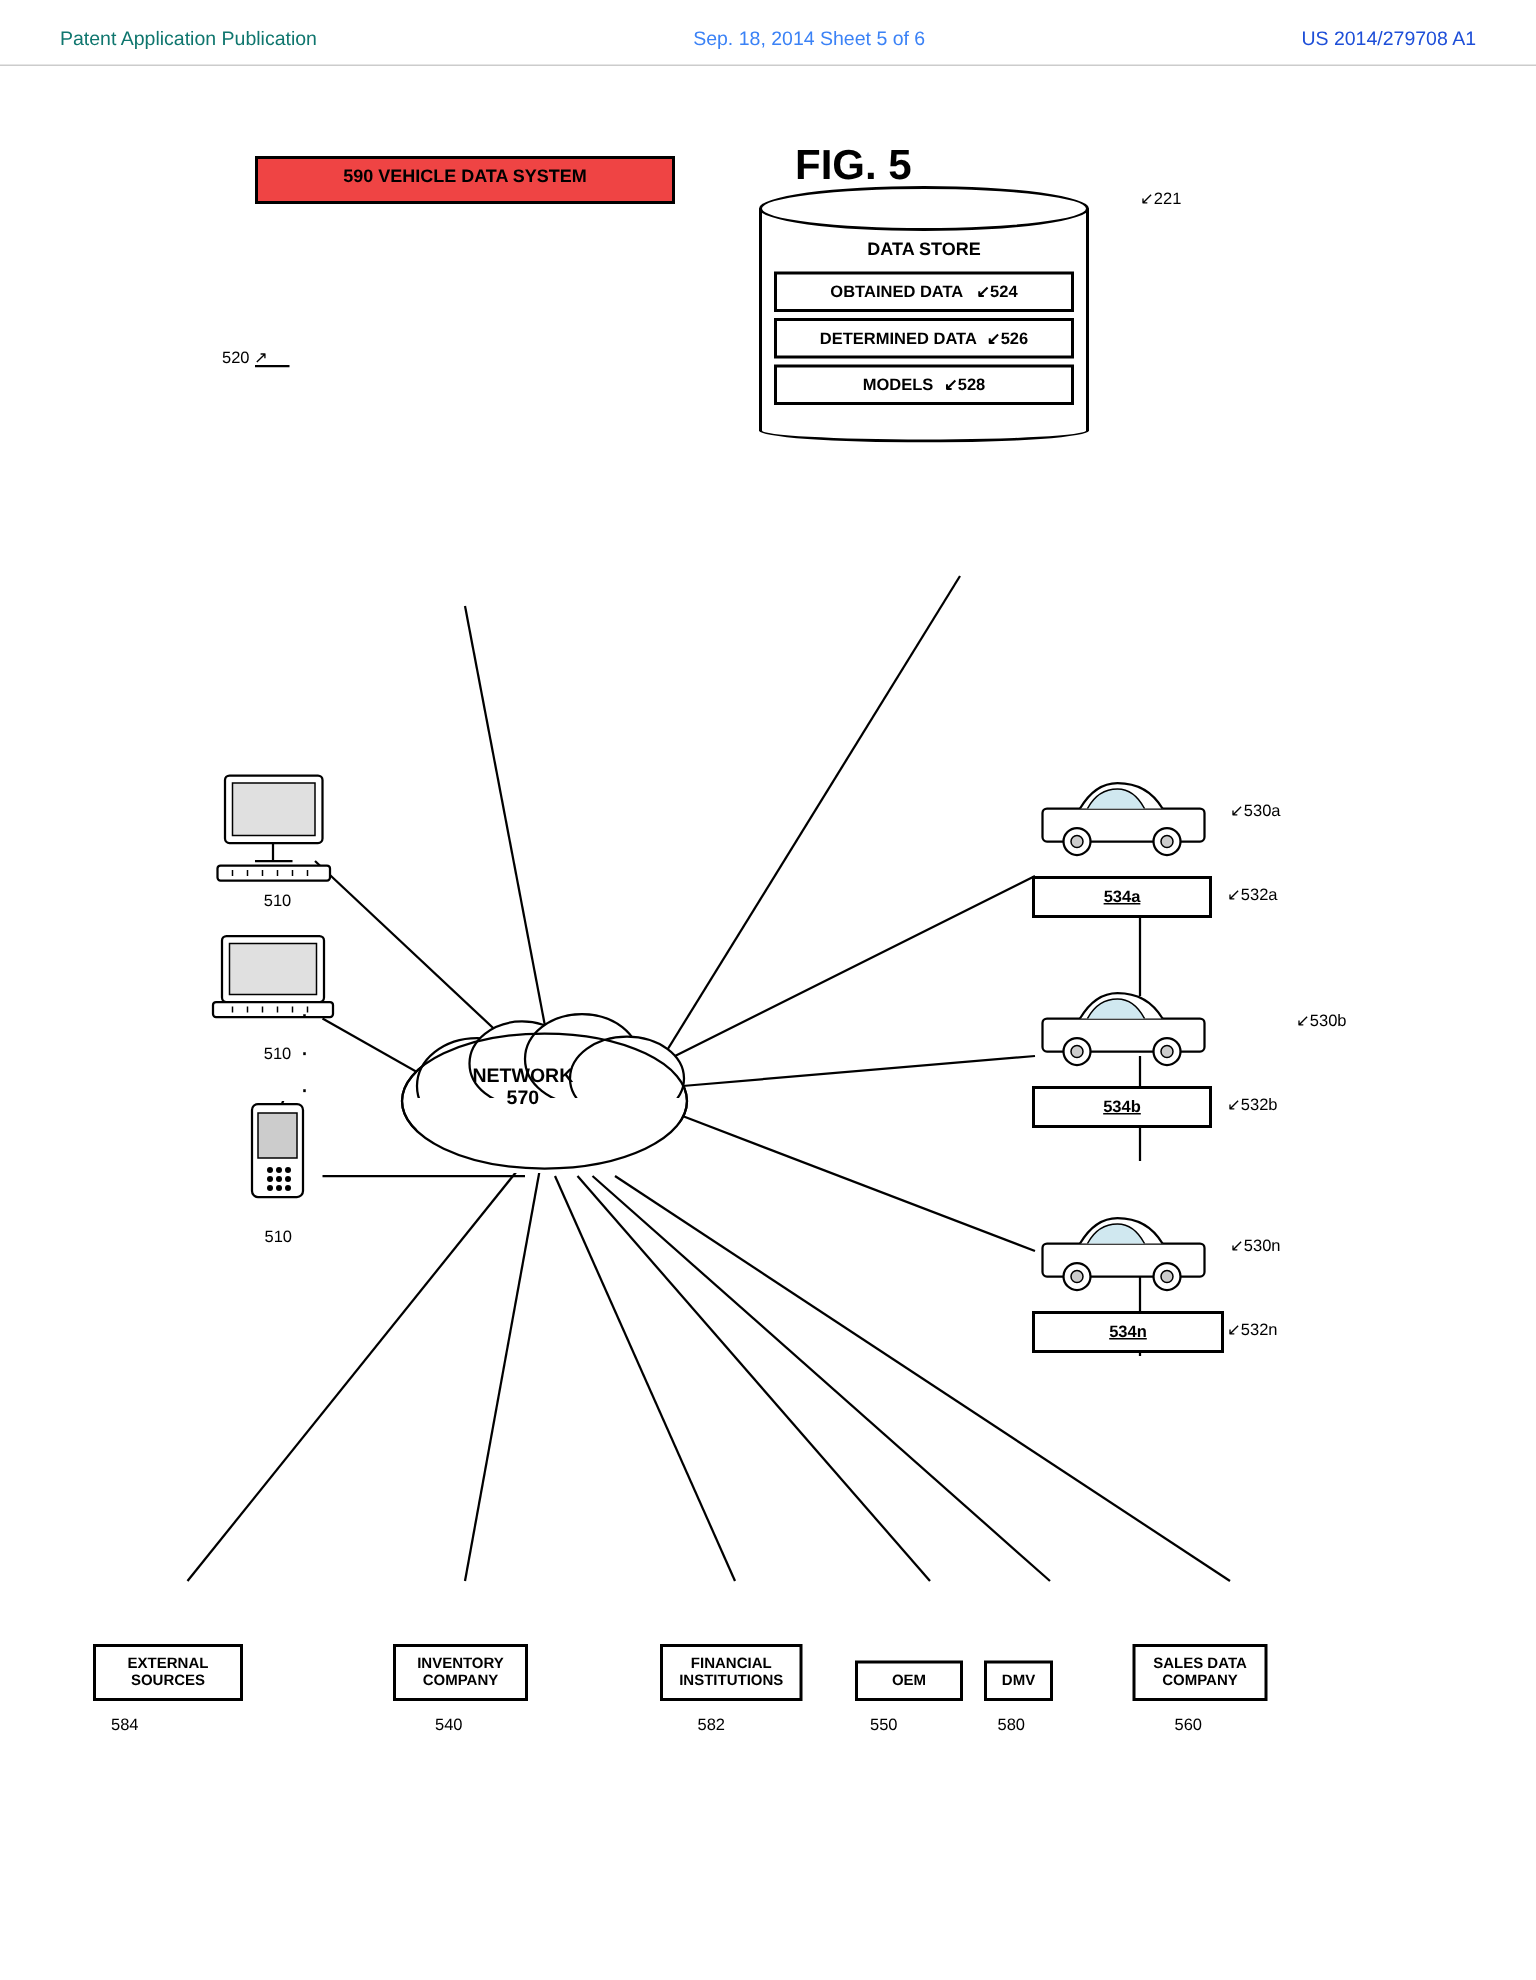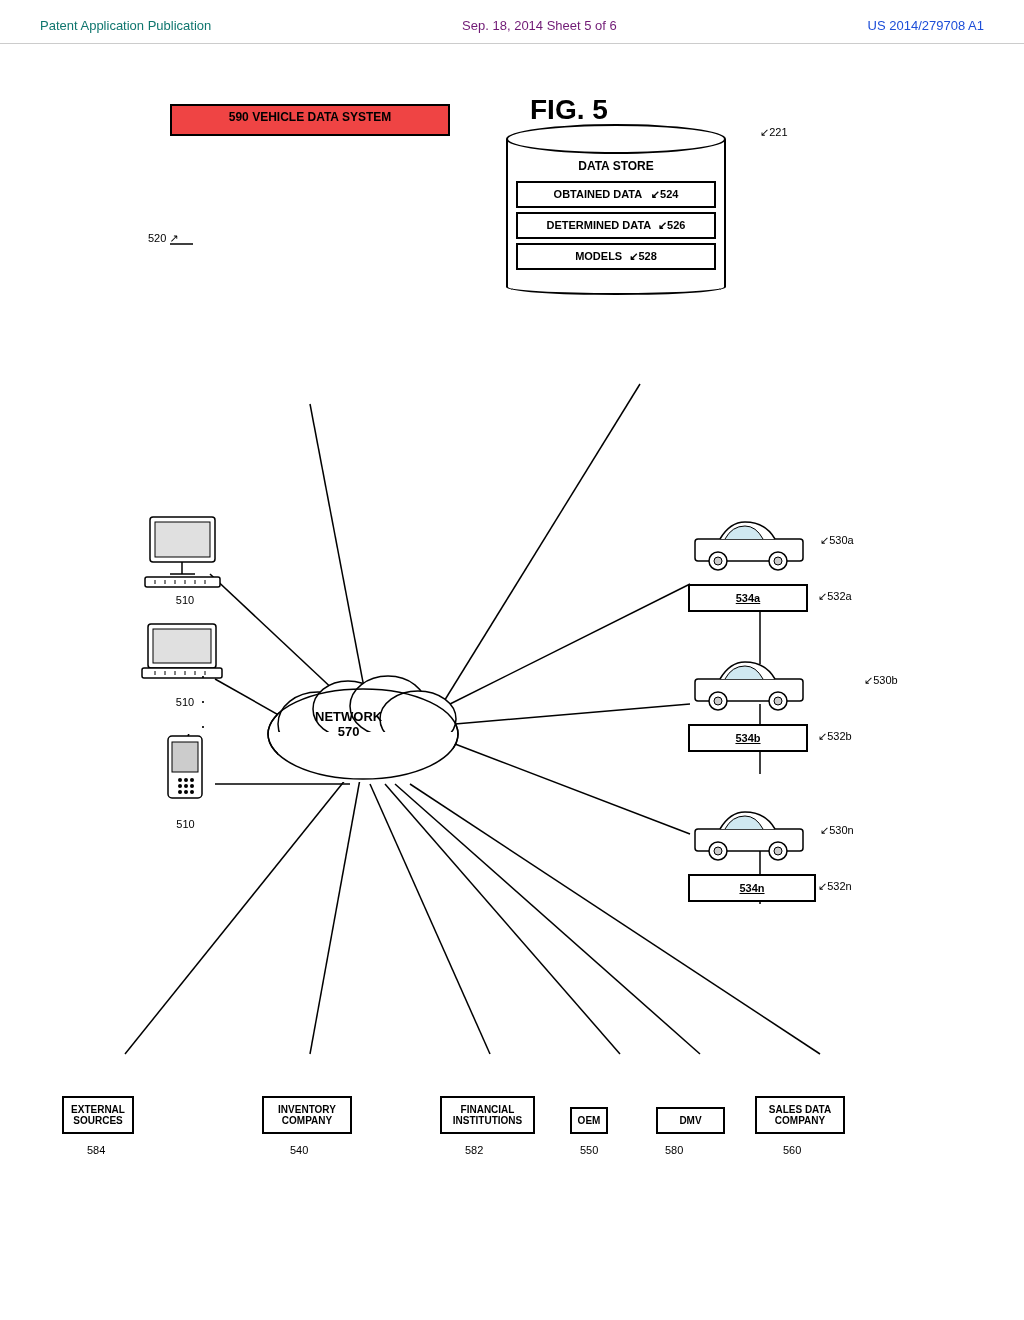--- a/index.html
+++ b/index.html
@@ -19,21 +19,21 @@
       align-items: flex-start;
       padding: 18px 40px 10px 40px;
       border-bottom: 1px solid #ccc;
     }
     .header-left {
       font-size: 13px;
       color: #0f766e;
     }
     .header-center {
       font-size: 13px;
-      color: #701a75;
+      color: #3b82f6;
       text-align: center;
     }
     .header-right {
       font-size: 13px;
       color: #1d4ed8;
     }
 
     
     .diagram {
       position: relative;
@@ -395,41 +395,41 @@
       <path d="M35,25 Q42,12 55,12 Q66,12 73,25" fill="#d0e8f0" stroke="#000" stroke-width="1"></path>
     </svg>
   </div>
   <div class="ref" style="top:780px; left:820px;">↙530n</div>
 
   <div style="position:absolute; top:830px; left:688px; border:2px solid #000; width:128px; padding:6px; text-align:center; font-size:11px; font-weight:bold; background:#fff;">
     <span style="text-decoration:underline;">534n</span>
   </div>
   <div class="ref" style="top:836px; left:818px;">↙532n</div>
 
-  <div class="bottom-box" style="bottom:170px; left:62px; width:72px;">
+  <div class="bottom-box" style="bottom:170px; left:62px; width:100px;">
     EXTERNAL<br>SOURCES
   </div>
-  <div class="ref" style="bottom:148px; left:87px;">584</div>
+  <div class="ref" style="bottom:148px; left:74px;">584</div>
 
   <div class="bottom-box" style="bottom:170px; left:262px; width:90px;">
     INVENTORY<br>COMPANY
   </div>
   <div class="ref" style="bottom:148px; left:290px;">540</div>
 
   <div class="bottom-box" style="bottom:170px; left:440px; width:95px;">
     FINANCIAL<br>INSTITUTIONS
   </div>
   <div class="ref" style="bottom:148px; left:465px;">582</div>
 
-  <div class="bottom-box" style="bottom:170px; left:570px; width:38px;">
+  <div class="bottom-box" style="bottom:170px; left:570px; width:72px;">
     OEM
   </div>
   <div class="ref" style="bottom:148px; left:580px;">550</div>
 
-  <div class="bottom-box" style="bottom:170px; left:656px; width:69px;">
+  <div class="bottom-box" style="bottom:170px; left:656px; width:46px;">
     DMV
   </div>
   <div class="ref" style="bottom:148px; left:665px;">580</div>
 
   <div class="bottom-box" style="bottom:170px; left:755px; width:90px;">
     SALES DATA<br>COMPANY
   </div>
   <div class="ref" style="bottom:148px; left:783px;">560</div>
 
 </div>

